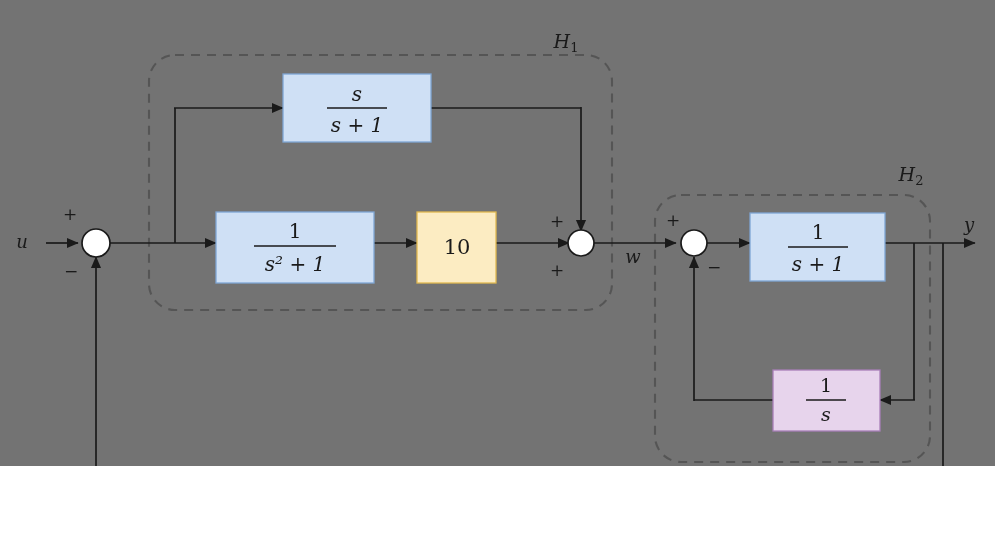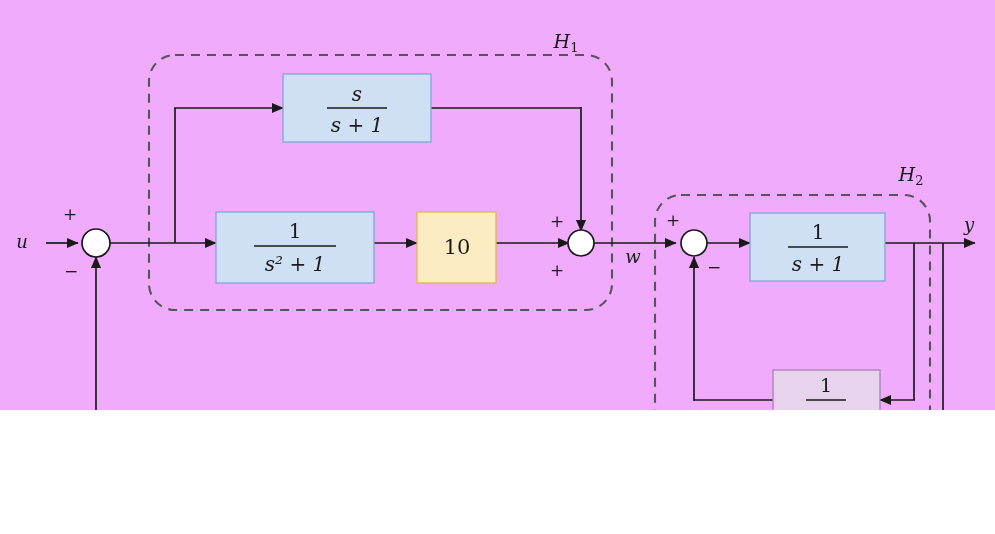--- a/index.html
+++ b/index.html
@@ -6,22 +6,22 @@
     margin: 0;
     padding: 0;
     background: #ffffff;
   }
   body {
     font-family: "DejaVu Serif", serif;
   }
   #diagram-root {
     position: relative;
     width: 995px;
-    height: 410px;
-    background: #f0abfc;
+    height: 466px;
+    background: #737373;
     overflow: hidden;
   }
   svg#block-diagram {
     display: block;
     width: 995px;
     height: 534px;
   }
   .sig-line {
     stroke: #1a1a1a;
     stroke-width: 1.7;

